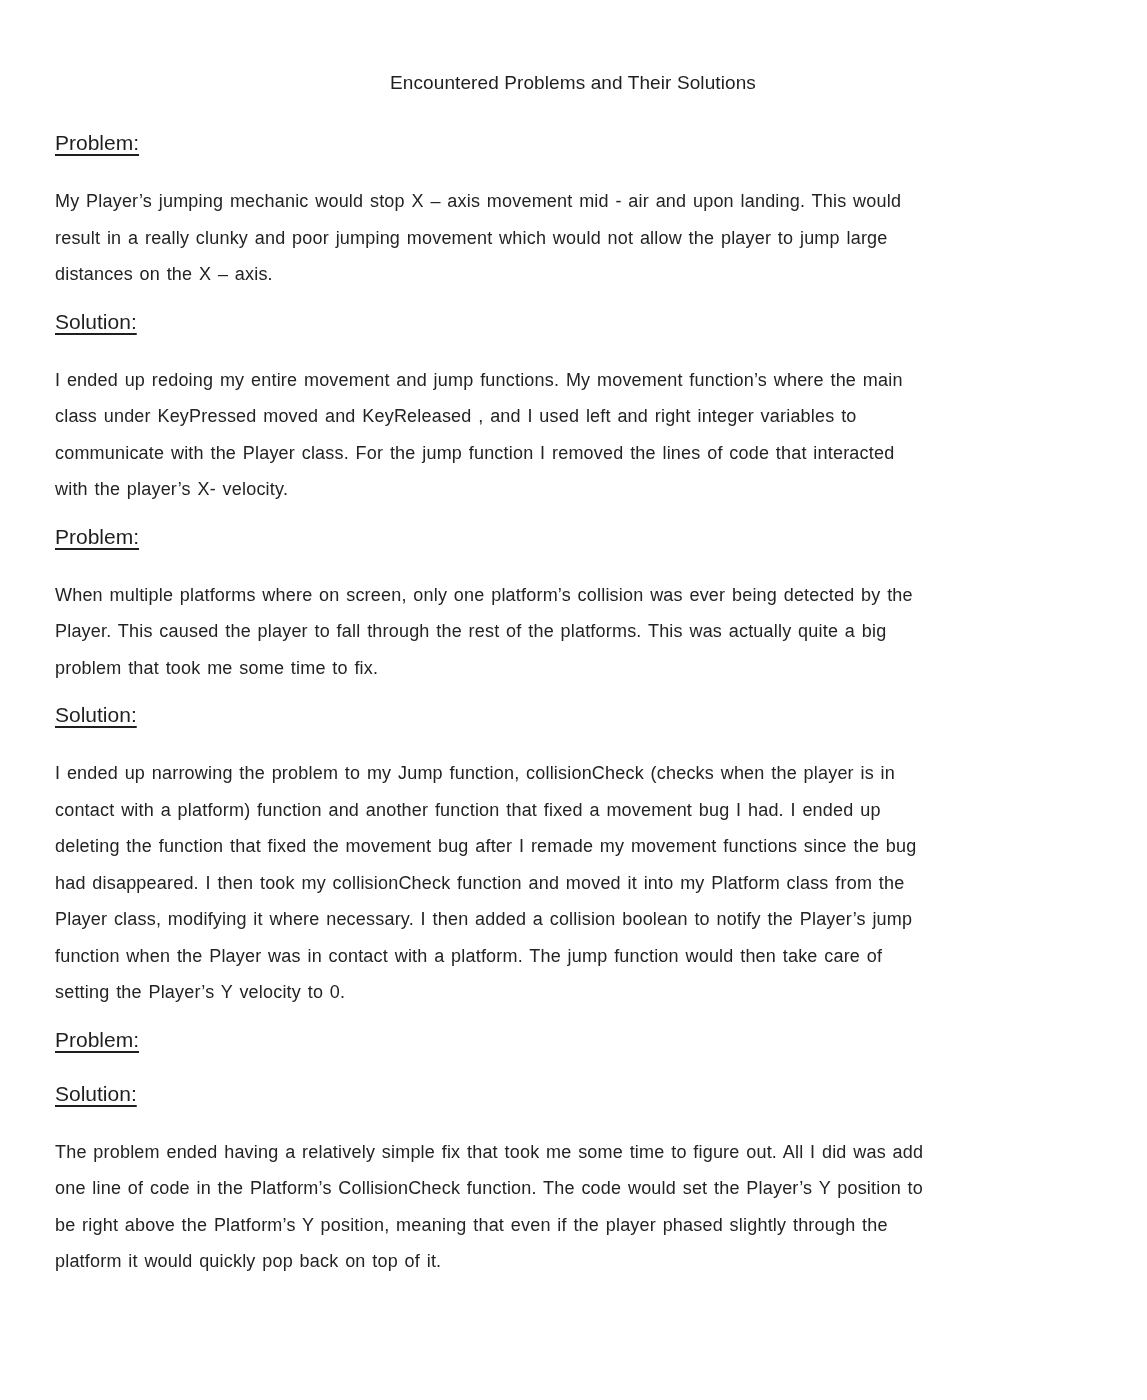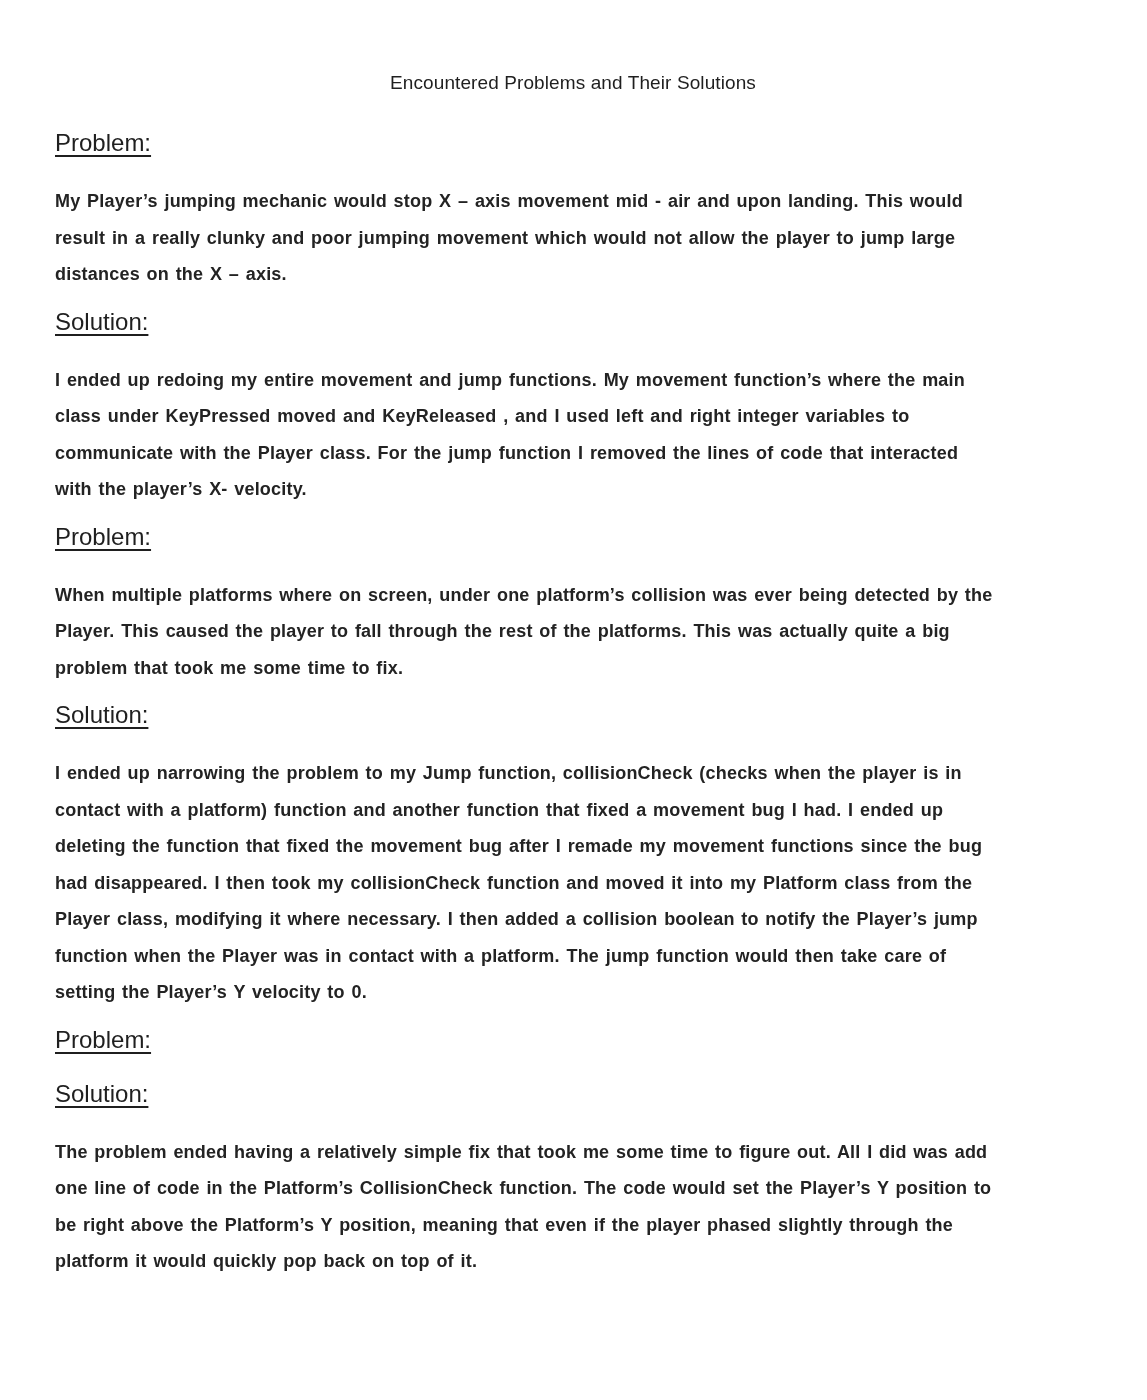--- a/index.html
+++ b/index.html
@@ -25,32 +25,32 @@
     text-align: center;
     font-size: 19px;
     font-weight: 400;
     line-height: 26px;
     margin: 0 0 33px 0;
     letter-spacing: 0.1px;
     color: #1f1f1f;
   }
   .section { margin: 0; }
   .sec-heading {
-    font-size: 24px;
+    font-size: 21px;
     font-weight: 400;
     line-height: 28px;
     margin: 0 0 26px 0;
     text-decoration: underline;
     text-decoration-thickness: 1.5px;
     text-underline-offset: 4px;
     color: #1f1f1f;
   }
   .sec-para {
     font-size: 18px;
-    font-weight: 700;
+    font-weight: 400;
     line-height: 36.5px;
     margin: 0 0 15px 0;
     white-space: pre-line;
     letter-spacing: 0.2px;
     word-spacing: 1.5px;
     color: #232323;
   }
 </style>
 </head>
 <body>
@@ -69,21 +69,21 @@
   <div class="section">
     <div class="sec-heading">Solution:</div>
     <p class="sec-para">I ended up redoing my entire movement and jump functions. My movement function’s where the main
 class under KeyPressed moved and KeyReleased , and I used left and right integer variables to
 communicate with the Player class. For the jump function I removed the lines of code that interacted
 with the player’s X- velocity.</p>
   </div>
 
   <div class="section">
     <div class="sec-heading">Problem:</div>
-    <p class="sec-para">When multiple platforms where on screen, under one platform’s collision was ever being detected by the
+    <p class="sec-para">When multiple platforms where on screen, only one platform’s collision was ever being detected by the
 Player. This caused the player to fall through the rest of the platforms. This was actually quite a big
 problem that took me some time to fix.</p>
   </div>
 
   <div class="section">
     <div class="sec-heading">Solution:</div>
     <p class="sec-para">I ended up narrowing the problem to my Jump function, collisionCheck (checks when the player is in
 contact with a platform) function and another function that fixed a movement bug I had. I ended up
 deleting the function that fixed the movement bug after I remade my movement functions since the bug
 had disappeared. I then took my collisionCheck function and moved it into my Platform class from the

